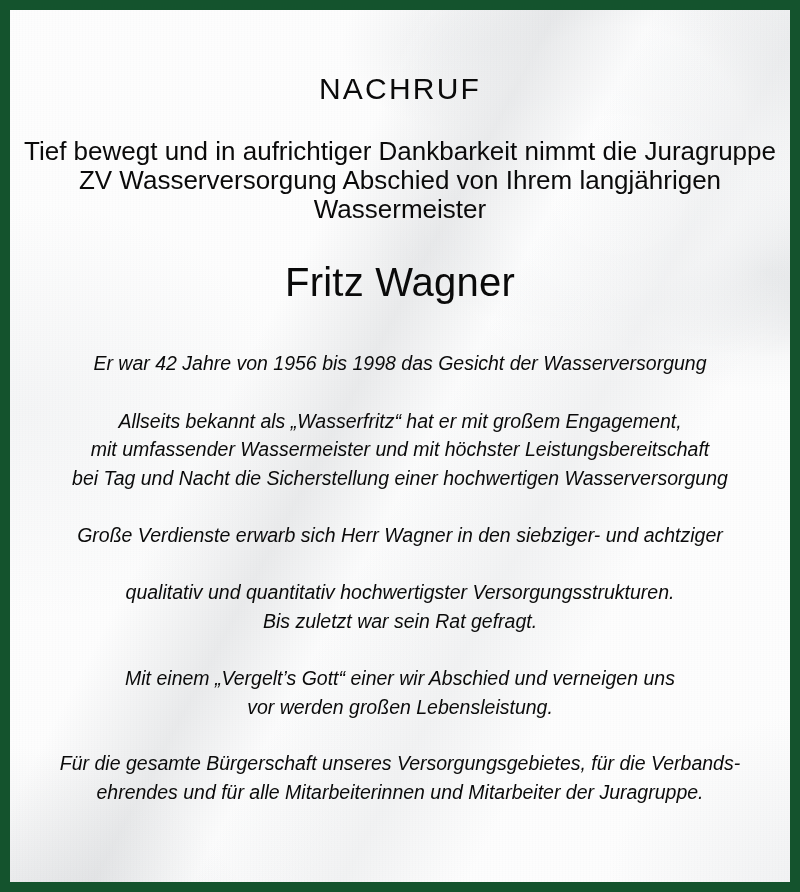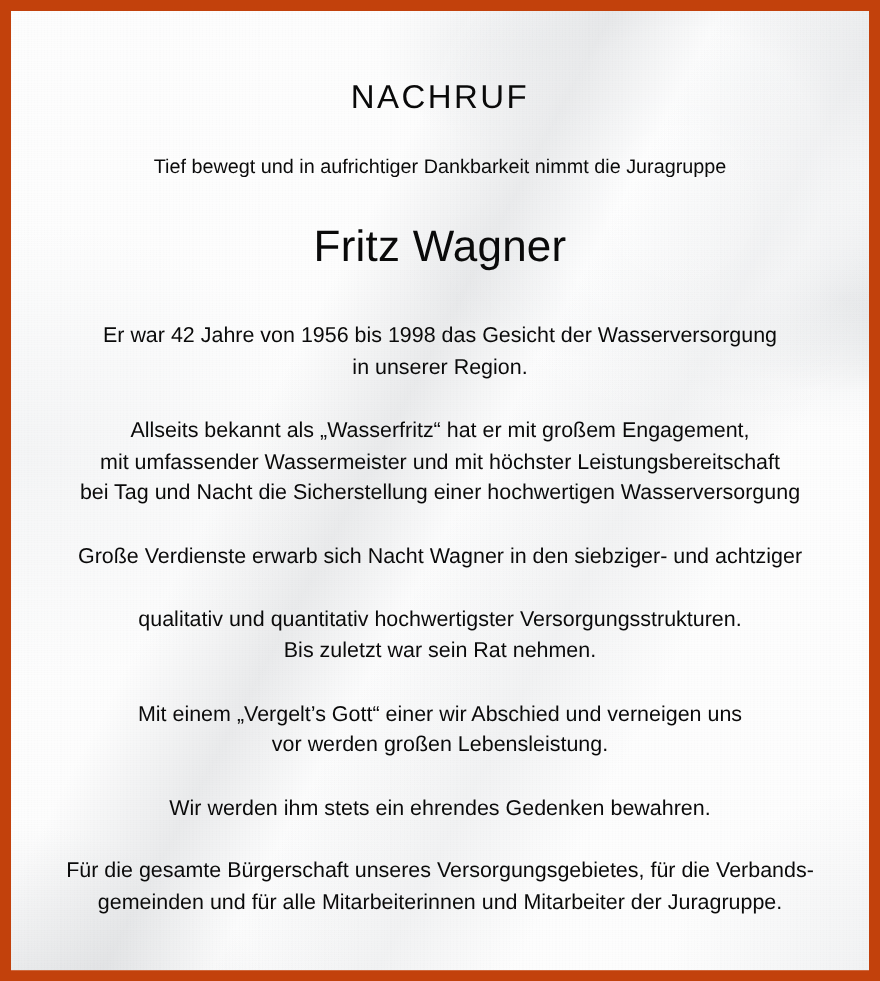--- a/index.html
+++ b/index.html
@@ -9,21 +9,21 @@
   }
   body {
     font-family: "Liberation Sans", sans-serif;
   }
 
   #notice {
     position: relative;
     width: 800px;
     height: 892px;
     box-sizing: border-box;
-    background: #c2410c;
+    background: #14532d;
     padding: 10px;
     overflow: hidden;
   }
 
   .paper {
     position: relative;
     width: 100%;
     height: 100%;
     box-sizing: border-box;
     background: #fdfdfd;
@@ -101,39 +101,40 @@
   .title {
     font-size: 30px;
     font-weight: 400;
     letter-spacing: 2.2px;
     line-height: 1;
     margin: 0;
     padding-top: 64px;
   }
 
   .lede {
-    font-size: 18px;
+    font-size: 26px;
     line-height: 29px;
     margin: 0;
     padding-top: 33px;
   }
 
   .name {
     font-size: 40px;
     font-weight: normal;
     letter-spacing: 0.2px;
     line-height: 1;
     margin: 0;
     padding-top: 38px;
   }
 
   .para {
     font-size: 19.5px;
     line-height: 28.5px;
     margin: 0;
+    font-style: italic;
   }
 
   .p1 { padding-top: 47px; }
   .p2 { padding-top: 29px; }
   .p3 { padding-top: 29px; }
   .p4 { padding-top: 29px; }
   .p5 { padding-top: 29px; }
   .p6 { padding-top: 28px; }
 </style>
 </head>
@@ -148,51 +149,48 @@
     <div class="bg-layer bg-diag2"></div>
     <div class="bg-layer bg-corner"></div>
     <div class="bg-layer bg-grain"></div>
 
     <div class="content">
 
       <h1 class="title">NACHRUF</h1>
 
       <p class="lede">
         <span>Tief bewegt und in aufrichtiger Dankbarkeit nimmt die Juragruppe</span><br>
+        <span>ZV Wasserversorgung Abschied von Ihrem langjährigen Wassermeister</span>
       </p>
 
       <div class="name">Fritz Wagner</div>
 
       <p class="para p1">
         <span>Er war 42 Jahre von 1956 bis 1998 das Gesicht der Wasserversorgung</span><br>
-        <span>in unserer Region.</span>
       </p>
 
       <p class="para p2">
         <span>Allseits bekannt als „Wasserfritz“ hat er mit großem Engagement,</span><br>
         <span>mit umfassender Wassermeister und mit höchster Leistungsbereitschaft</span><br>
         <span>bei Tag und Nacht die Sicherstellung einer hochwertigen Wasserversorgung</span><br>
       </p>
 
       <p class="para p3">
-        <span>Große Verdienste erwarb sich Nacht Wagner in den siebziger- und achtziger</span><br>
+        <span>Große Verdienste erwarb sich Herr Wagner in den siebziger- und achtziger</span><br>
         <br>
         <span>qualitativ und quantitativ hochwertigster Versorgungsstrukturen.</span><br>
-        <span>Bis zuletzt war sein Rat nehmen.</span>
+        <span>Bis zuletzt war sein Rat gefragt.</span>
       </p>
 
       <p class="para p4">
         <span>Mit einem „Vergelt’s Gott“ einer wir Abschied und verneigen uns</span><br>
         <span>vor werden großen Lebensleistung.</span>
       </p>
 
-      <p class="para p5">
-        <span>Wir werden ihm stets ein ehrendes Gedenken bewahren.</span>
-      </p>
 
       <p class="para p6">
         <span>Für die gesamte Bürgerschaft unseres Versorgungsgebietes, für die Verbands-</span><br>
-        <span>gemeinden und für alle Mitarbeiterinnen und Mitarbeiter der Juragruppe.</span>
+        <span>ehrendes und für alle Mitarbeiterinnen und Mitarbeiter der Juragruppe.</span>
       </p>
 
     </div>
   </div>
 </div>
 
 </body></html>

